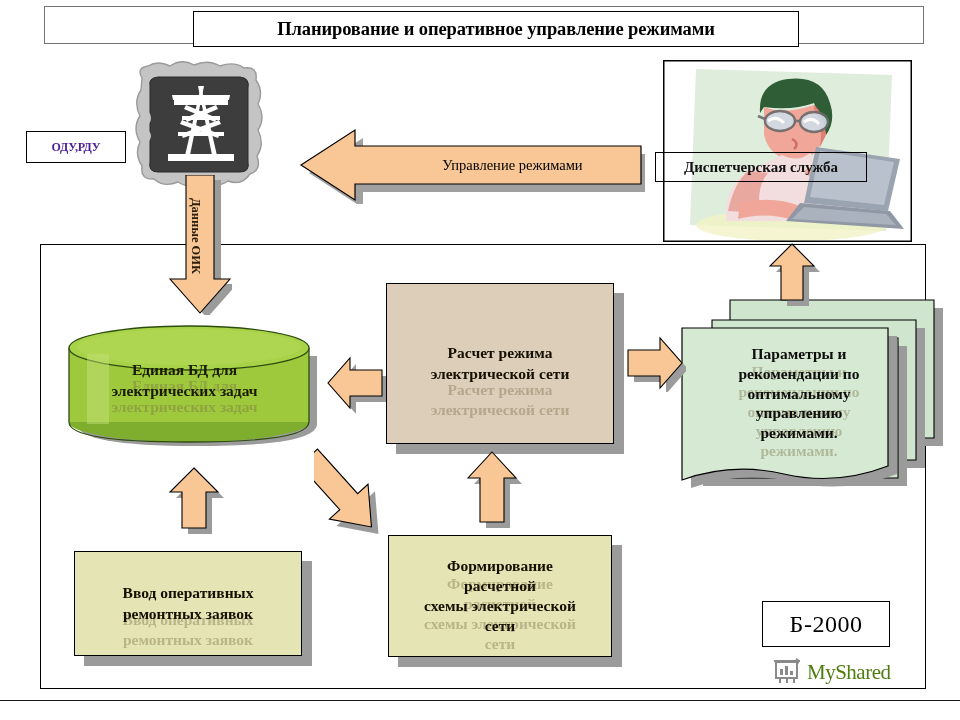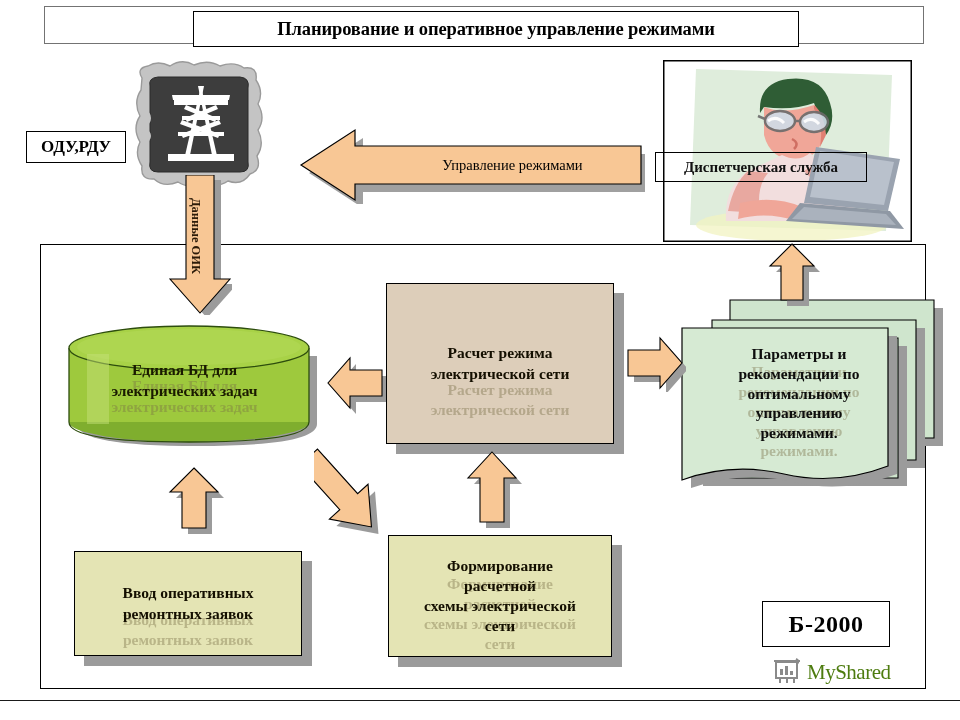--- a/index.html
+++ b/index.html
@@ -41,21 +41,21 @@
 
   
   .odu-label {
     position: absolute;
     left: 26px; top: 131px;
     width: 100px; height: 32px;
     border: 1px solid #000;
     background: #ffffff;
     box-sizing: border-box;
     display: flex; align-items: center; justify-content: center;
-    font-size: 17px; font-weight: bold; color: #000000;
+    font-size: 12px; font-weight: bold; color: #4c1d95;
     letter-spacing: -0.2px;
     font-family: Liberation Serif, serif;
   }
 
   
   .tower-wrap {
     position: absolute;
     left: 124px; top: 56px;
     width: 152px; height: 150px;
   }
@@ -204,21 +204,21 @@
 
   
   .b2000 {
     position: absolute;
     left: 762px; top: 601px;
     width: 128px; height: 46px;
     border: 1.5px solid #000;
     background: #ffffff;
     box-sizing: border-box;
     display:flex; align-items:center; justify-content:center;
-    font-size: 24px; font-weight: bold; color:#000;
+    font-size: 24px; font-weight: normal; color:#000;
     letter-spacing: 0.5px;
   }
 
   
   .myshared {
     position: absolute;
     left: 772px; top: 657px;
     display:flex; align-items:center; gap:5px;
   }
   .ms-icon { width:30px; height:30px; display:block; }

